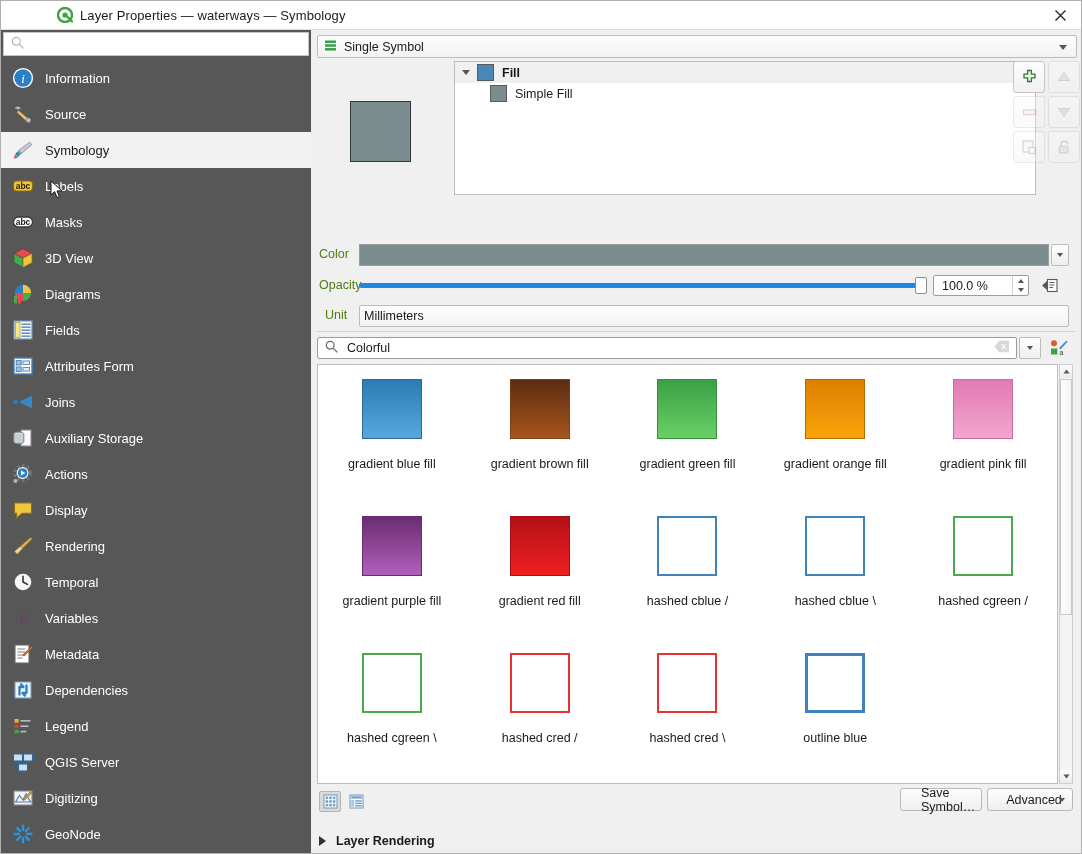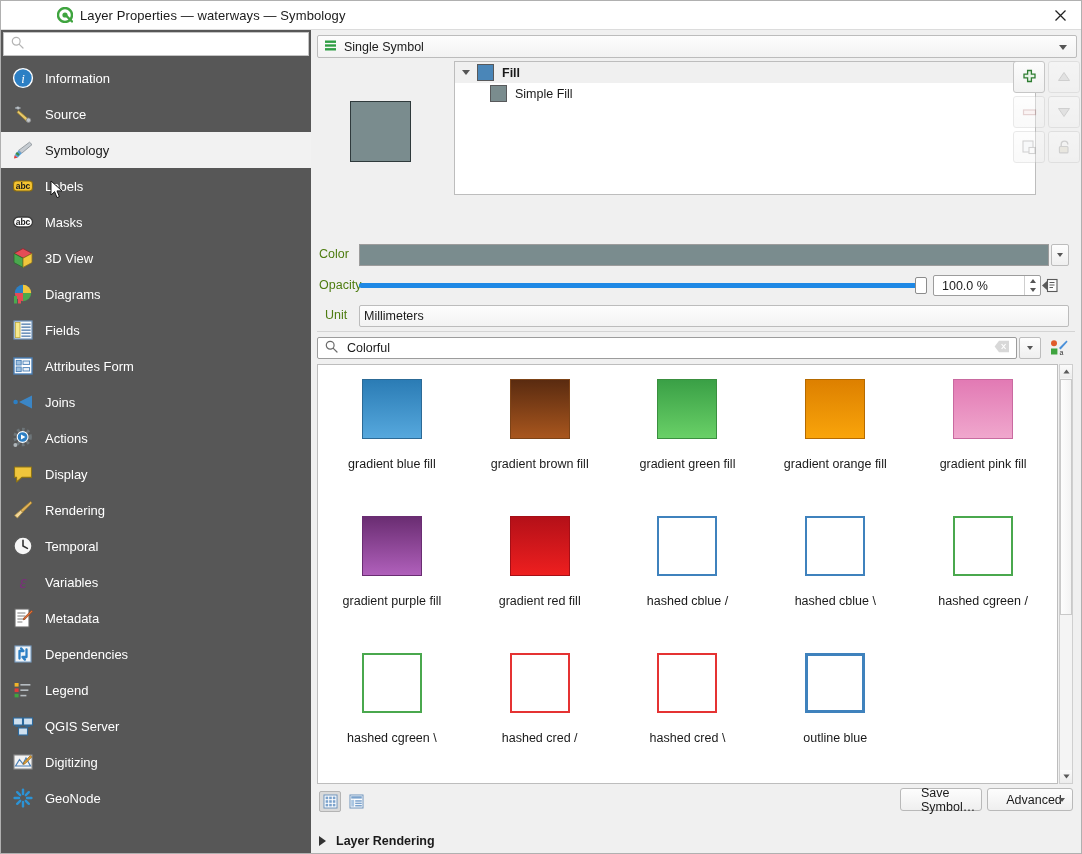--- a/index.html
+++ b/index.html
@@ -179,21 +179,21 @@
     width: 566px; height: 5px;
     background: #1e88e5; border-radius: 3px;
   }
   .slider-handle {
     position: absolute; left: 604px; top: 216px;
     width: 12px; height: 17px;
     background: #ffffff; border: 1px solid #8c8c8c; border-radius: 2px;
   }
   .spin {
     position: absolute; left: 622px; top: 215px;
-    width: 108px; height: 21px;
+    width: 96px; height: 21px;
     background: #fff; border: 1px solid #9c9c9c; border-radius: 2px;
     display: flex; align-items: center;
   }
   .spin .val { margin-left: 8px; font-size: 12.5px; }
   .spin-arrows {
     position: absolute; right: 0; top: 0; width: 16px; height: 100%;
     border-left: 1px solid #cfcfcf;
     display: flex; flex-direction: column;
   }
   .spin-arrows > div {
@@ -464,20 +464,30 @@
           <span>Attributes Form</span>
         </div>
         <div class="side-item">
           <span class="side-ico">
             <svg width="22" height="22" viewBox="0 0 22 22">
               <circle cx="3.6" cy="11" r="2.3" fill="#2c7fc4"></circle>
               <path d="M20 4.6 L20 17.4 L7 11z" fill="#3b86c6"></path>
             </svg>
           </span>
           <span>Joins</span>
+        </div>
+        <div class="side-item">
+          <span class="side-ico">
+            <svg width="22" height="22" viewBox="0 0 22 22">
+              <rect x="9" y="3" width="10" height="16" fill="#fbfbfb" stroke="#8a8a8a" stroke-width="1.1"></rect>
+              <ellipse cx="6.8" cy="7.2" rx="5" ry="2.1" fill="#d8dcdf" stroke="#7f858a" stroke-width="1"></ellipse>
+              <path d="M1.8 7.2 v7.4 q0 2.1 5 2.1 t5-2.1 V7.2" fill="#c9ced2" stroke="#7f858a" stroke-width="1"></path>
+            </svg>
+          </span>
+          <span>Auxiliary Storage</span>
         </div>
         <div class="side-item">
           <span class="side-ico">
             <svg width="22" height="22" viewBox="0 0 22 22">
               <circle cx="10.6" cy="10" r="7.6" fill="none" stroke="#6d7579" stroke-width="3.4" stroke-dasharray="2.6 2.4"></circle>
               <circle cx="10.6" cy="10" r="5.4" fill="#2c7fc4" stroke="#ffffff" stroke-width="1.1"></circle>
               <path d="M9 7.4 L13.4 10 L9 12.6z" fill="#ffffff"></path>
               <circle cx="3.4" cy="18" r="2" fill="#aeb5b9"></circle>
             </svg>
           </span>

